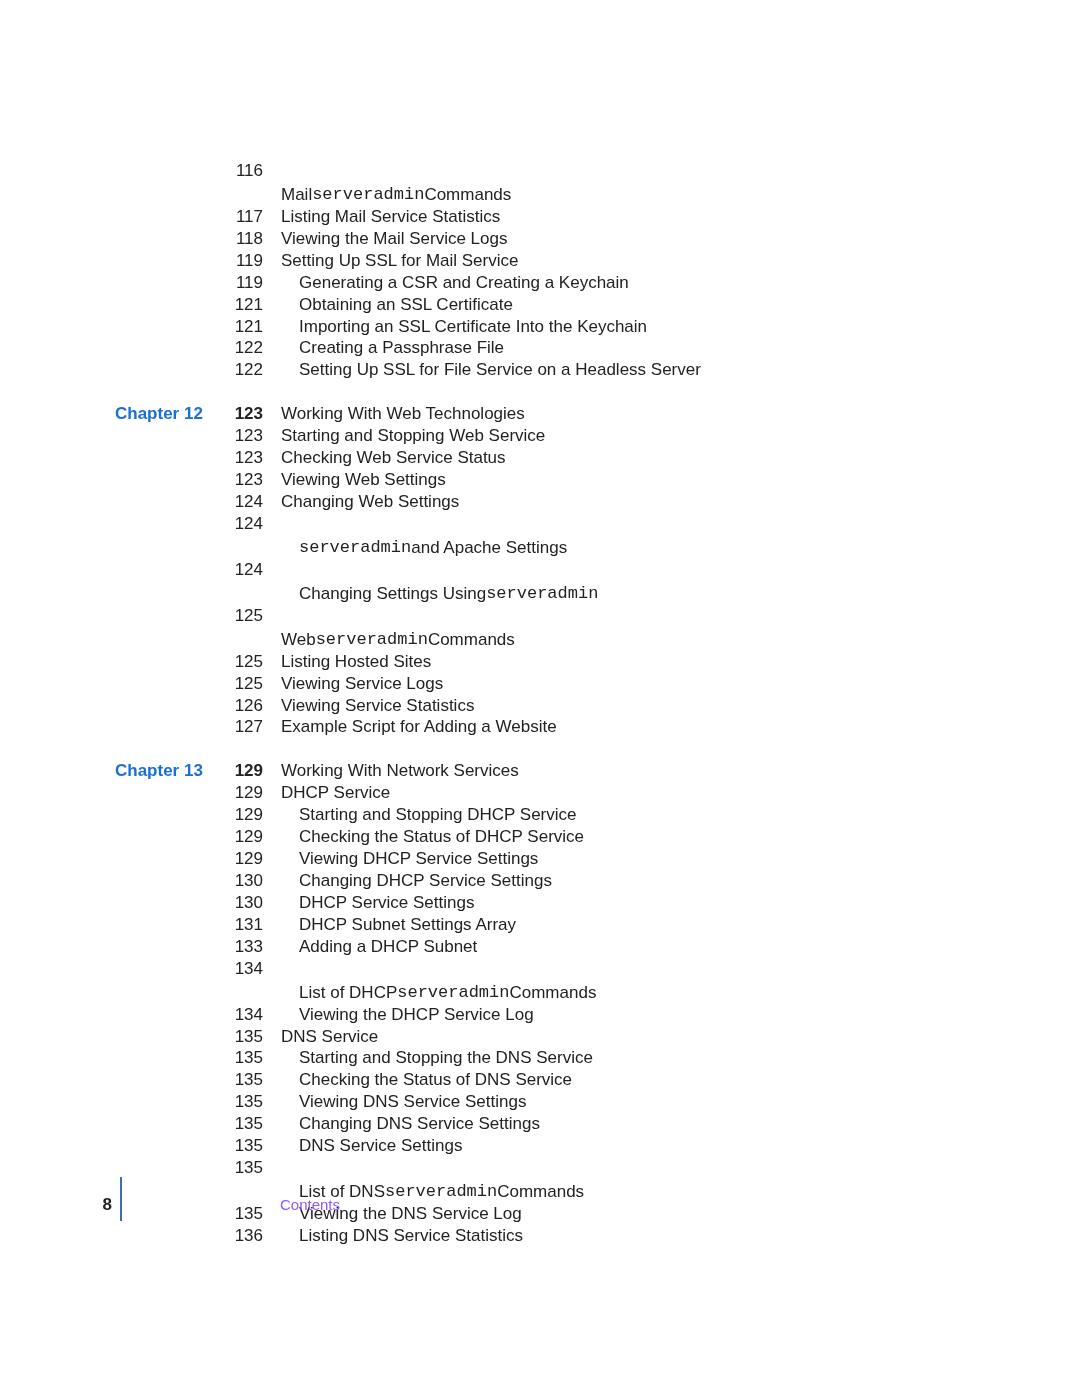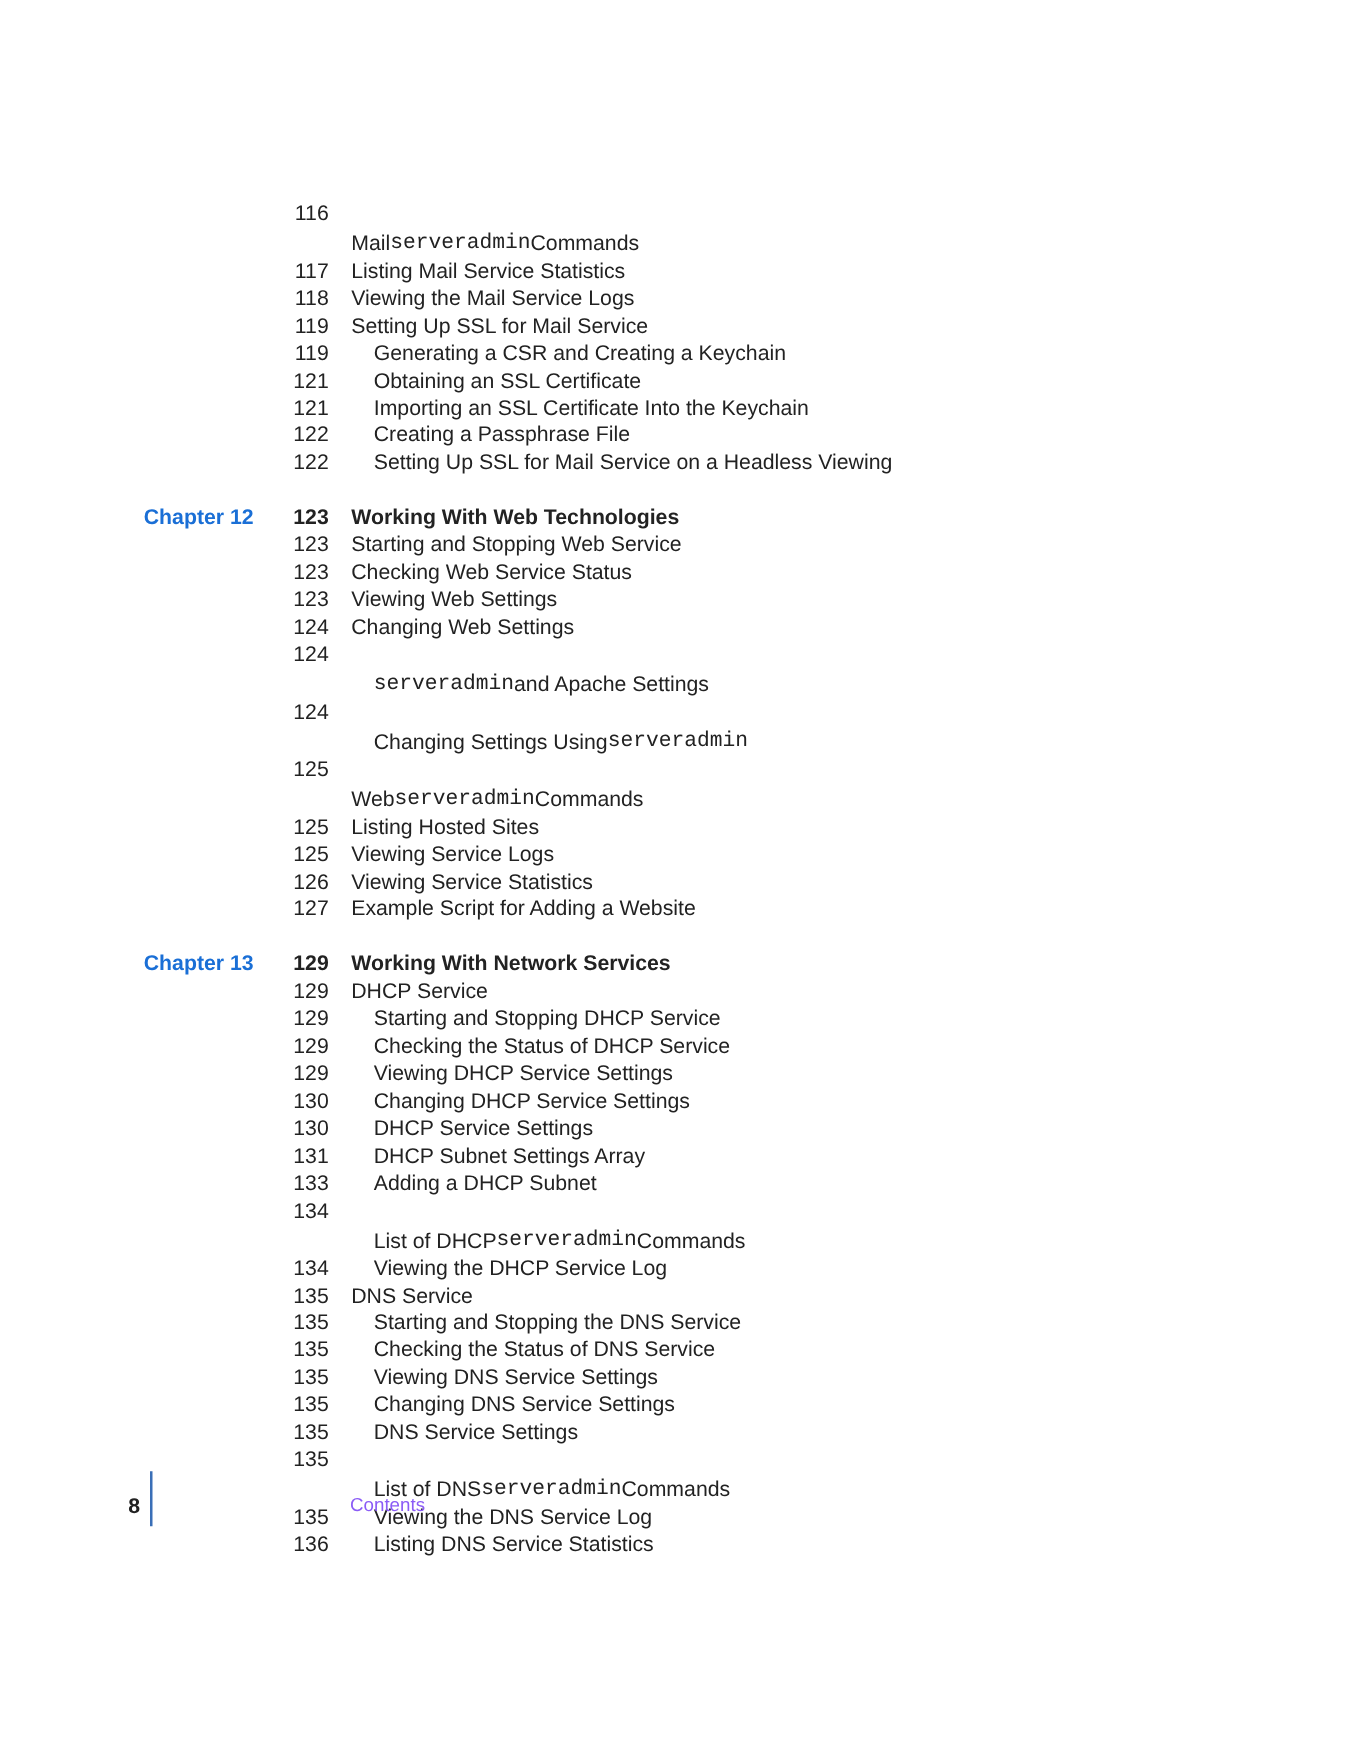--- a/index.html
+++ b/index.html
@@ -49,21 +49,21 @@
   .page-col.bold {
     font-weight: 700;
   }
   .title-col {
     margin-left: 18px;
     white-space: nowrap;
     display: inline-flex;
     align-items: flex-end;
   }
   .title-col.bold .plain {
-    font-weight: 700;
+    font-weight: 400;
   }
   .indent-1 {
     padding-left: 18px;
   }
   .mono {
     font-family: "Courier New", Courier, monospace;
     letter-spacing: 0;
     margin-top: 24px;
   }
   .group-break {
@@ -156,21 +156,21 @@
         <div class="chapter-col"></div>
         <div class="page-col">122</div>
         <div class="title-col indent-1">
           <span class="plain">Creating a Passphrase File</span>
         </div>
       </div>
       <div class="entry">
         <div class="chapter-col"></div>
         <div class="page-col">122</div>
         <div class="title-col indent-1">
-          <span class="plain">Setting Up SSL for Mail Service on a Headless Viewing</span>
+          <span class="plain">Setting Up SSL for File Service on a Headless Server</span>
         </div>
       </div>
       <div class="group-break"></div>
       <div class="entry">
         <div class="chapter-col"><span class="chapter-label">Chapter 12</span></div>
         <div class="page-col bold">123</div>
         <div class="title-col bold">
           <span class="plain">Working With Web Technologies</span>
         </div>
       </div>

